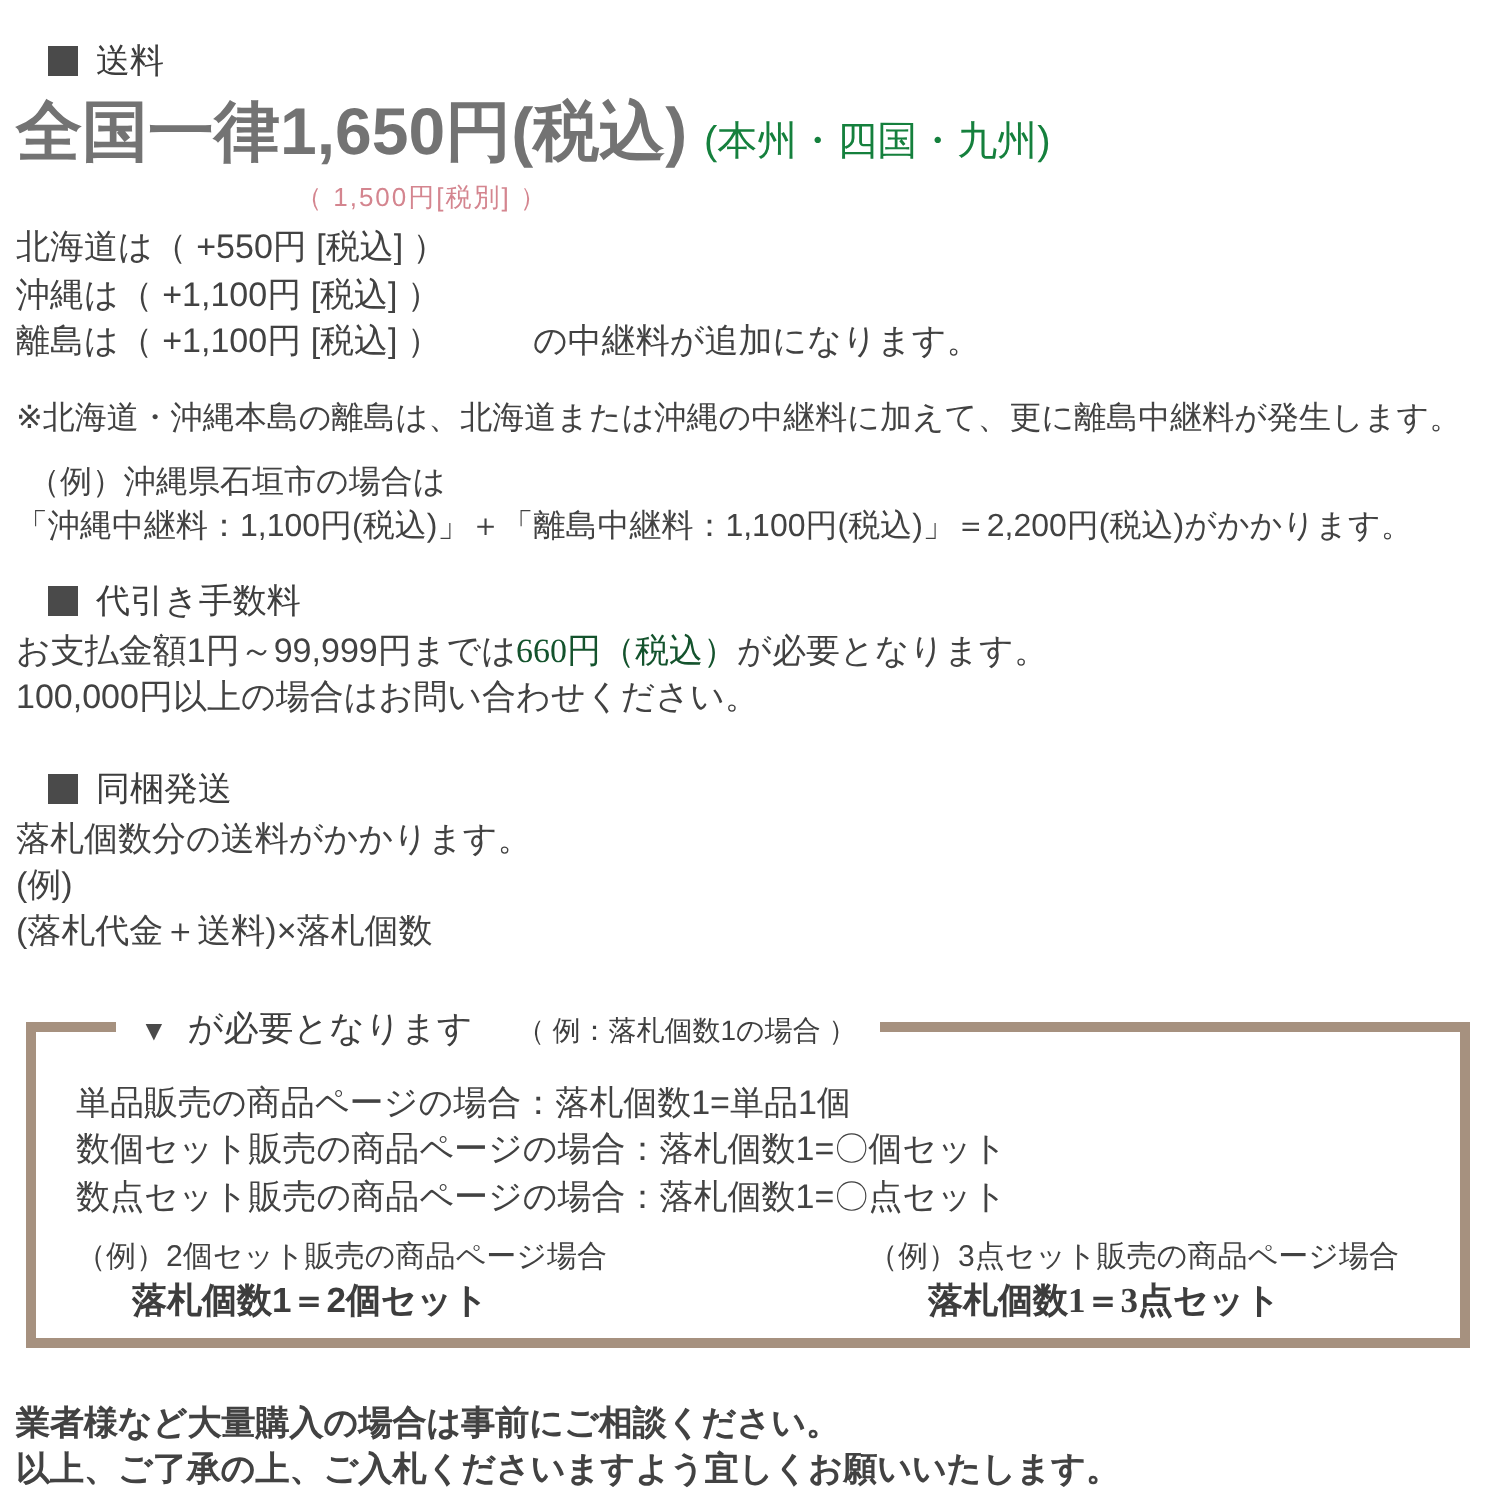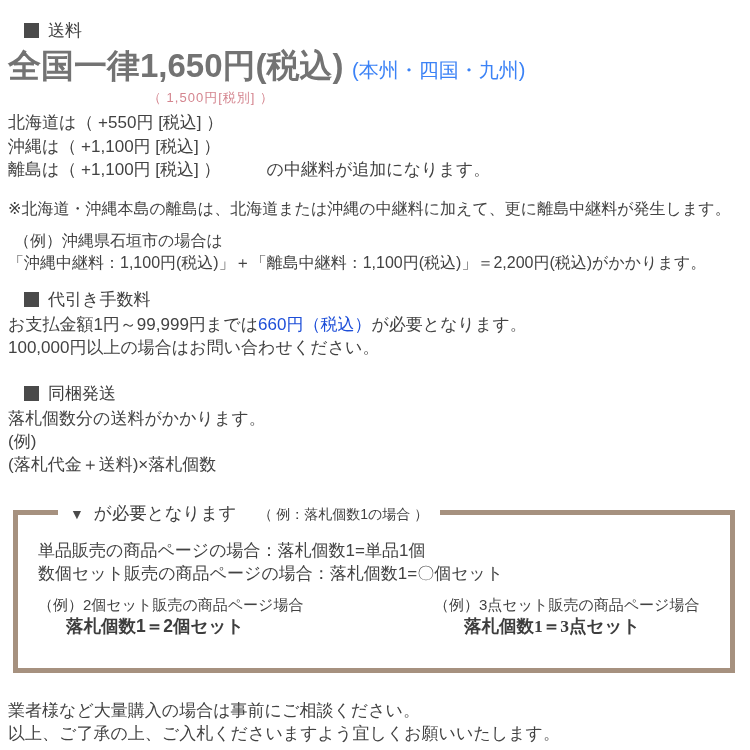--- a/index.html
+++ b/index.html
@@ -30,38 +30,38 @@
   .price-line {
     margin: 6px 0 0 8px;
     line-height: 40px;
     white-space: nowrap;
   }
   .price-main {
     font-size: 33px; font-weight: bold; color: #737373;
     letter-spacing: 0px;
   }
   .price-region {
-    font-size: 20px; color: #3b82f6; margin-left: 4px;
+    font-size: 20px; color: #15803d; margin-left: 4px;
   }
   .price-excl {
     margin: -2px 0 0 148px;
     font-size: 13px; line-height: 15px;
     color: #d4858f; letter-spacing: 1px;
   }
 
   .surcharges { margin: 6px 0 0 8px; font-size: 17px; line-height: 23.5px; }
   .surcharge-row .suffix { margin-left: 46px; }
 
   .note-line { margin: 16px 0 0 8px; font-size: 16px; line-height: 21px; }
   .note-example-intro { margin: 11px 0 0 14px; font-size: 16px; line-height: 21px; }
   .note-example-calc { margin: 1px 0 0 8px; font-size: 16px; line-height: 22px; }
 
   .body-line { margin: 0 0 0 8px; font-size: 17px; line-height: 23px; }
   .first-after-head { margin-top: 3px; }
-  .fee-red { color: #1d4ed8; }
+  .fee-red { color: #14532d; font-family: Liberation Serif, serif; }
 
   fieldset.qty-box {
     margin: 25px 0 0 13px;
     width: 722px; height: 172px;
     box-sizing: border-box;
     border: 5px solid #a6917f;
     padding: 0 10px 0 20px;
   }
   fieldset.qty-box legend {
     margin-left: 20px; padding: 0 12px;
@@ -74,21 +74,21 @@
 
   .qty-rules { margin-top: 14px; font-size: 17px; line-height: 23.5px; }
   .qty-examples { display: flex; margin-top: 10px; gap: 44px; }
   .qty-example-col1 { flex: 0 0 352px; }
   .qty-example-col2 { flex: 1 1 auto; }
   .qty-example-label { font-size: 15px; line-height: 18px; color: #424242; }
   .qty-example-result { font-size: 17.5px; font-weight: bold; line-height: 24px; color: #3d3d3d; }
   .qty-example-col1 .qty-example-result { margin-left: 28px; }
   .qty-example-col2 .qty-example-result { margin-left: 30px; font-family: Liberation Serif, serif; }
 
-  .footer-block { margin: 26px 0 0 8px; font-size: 17px; line-height: 23px; }
+  .footer-block { margin: 26px 0 0 8px; font-size: 17px; line-height: 23px; font-weight: bold; }
 </style>
 </head>
 <body>
 
 <div class="page">
 
   <div class="sec-head mt20">
     <span class="sq"></span>
     <span>送料</span>
   </div>
@@ -134,20 +134,21 @@
 
   <fieldset class="qty-box">
     <legend>
       <span class="legend-marker">▼</span>
       <span class="legend-title">が必要となります</span>
       <span class="legend-note">（ 例：落札個数1の場合 ）</span>
     </legend>
     <div class="qty-rules">
       <div>単品販売の商品ページの場合：落札個数1=単品1個</div>
       <div>数個セット販売の商品ページの場合：落札個数1=〇個セット</div>
+      <div>数点セット販売の商品ページの場合：落札個数1=〇点セット</div>
     </div>
     <div class="qty-examples">
       <div class="qty-example-col1">
         <div class="qty-example-label">（例）2個セット販売の商品ページ場合</div>
         <div class="qty-example-result">落札個数1＝2個セット</div>
       </div>
       <div class="qty-example-col2">
         <div class="qty-example-label">（例）3点セット販売の商品ページ場合</div>
         <div class="qty-example-result">落札個数1＝3点セット</div>
       </div>

